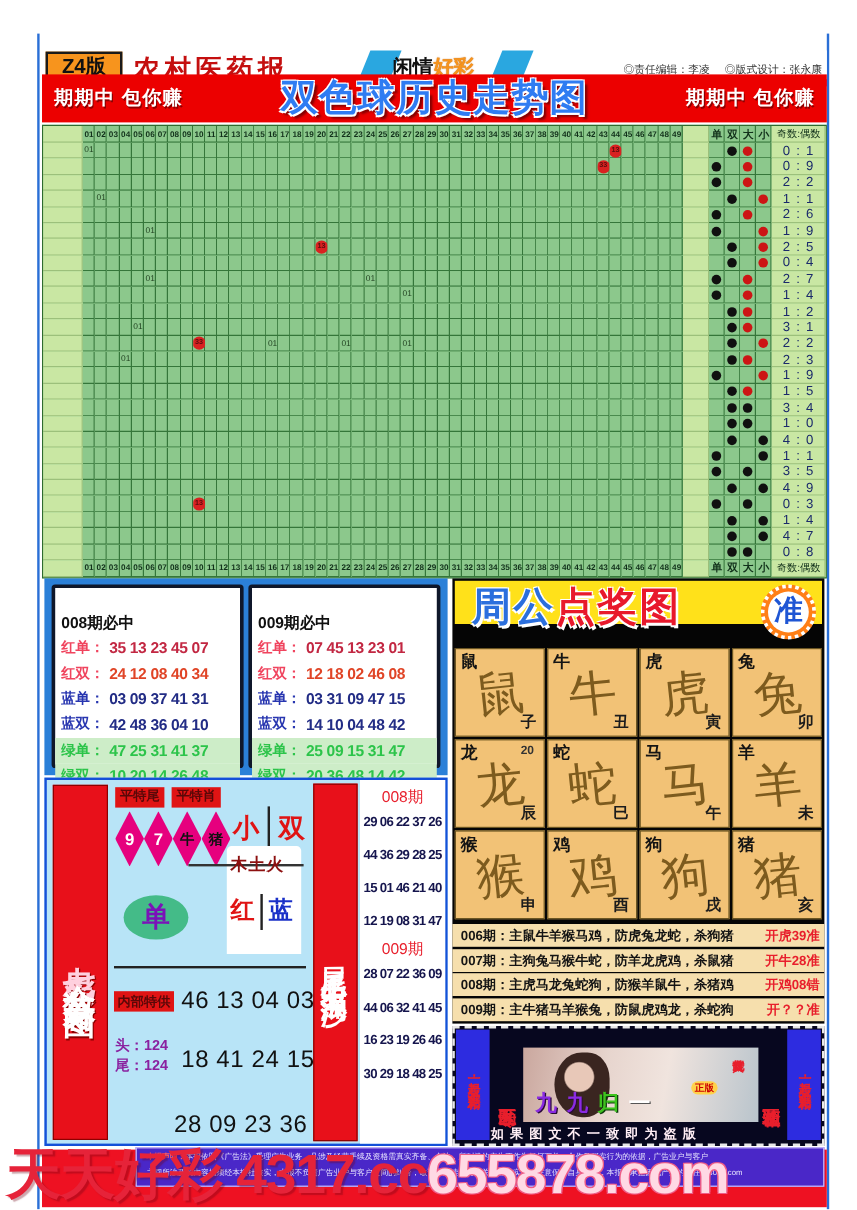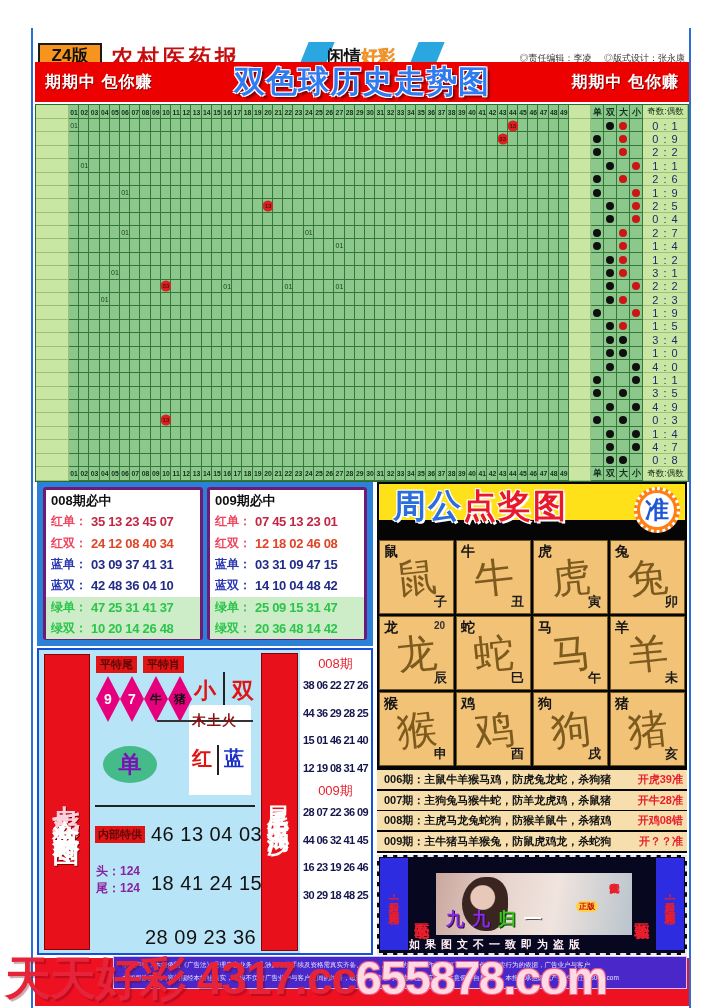--- a/index.html
+++ b/index.html
@@ -44,22 +44,22 @@
   .c-ratio.hdr { font-size:8.5px; letter-spacing:0; color:#11301a; }
   .dot { width:8px; height:8px; border-radius:50%; }
   .dot.black { background:#101010; } .dot.red { background:#cc1515; }
   .mark-text { font-size:7px; line-height:13px; text-align:center; color:#1c3c1c; }
   .red-mark { position:absolute; left:50%; top:50%; transform:translate(-50%,-50%); width:11px; height:11px;
         border-radius:50%; background:#d92121; color:#5c0e0e; font-size:6px; font-weight:bold;
         line-height:11px; text-align:center; }
 
   
   .bizhong { position:absolute; left:4px; top:454px; width:336px; height:164px; background:#2b80d8; }
-  .bz-box { position:absolute; top:5px; width:160px; height:153px; background:#fff; border:3px solid #701a75;
-        border-radius:3px; padding:2px 5px; }
+  .bz-box { position:absolute; top:5px; width:160px; height:153px; background:#fff; border:3px solid #0f172a;
+        border-radius:3px; padding:20px 5px; }
   .bz-box.b1 { left:6px; } .bz-box.b2 { left:170px; }
   .bz-title { font-size:13px; font-weight:bold; color:#101010; height:19px; }
   .bz-row { display:flex; align-items:center; height:21.4px; font-weight:bold; }
   .bz-row .lab { font-size:12px; width:40px; flex:none; }
   .bz-row .nums { font-size:13px; letter-spacing:-0.3px; white-space:nowrap; }
   .bz-row.greenbg { background:#cdedc8; margin:0 -5px; padding:0 5px; }
   .lab-red{color:#f0445e;} .num-redA{color:#c22742;} .num-redB{color:#e04426;}
   .lab-blue{color:#2836b0;} .num-blue{color:#222c85;}
   .lab-green{color:#2cc44a;} .num-green{color:#2cc44a;}
 
@@ -2062,21 +2062,21 @@
       <div class="qx-divider"></div>
       <div class="neibu-tag">内部特供</div>
       <div class="nb-num nb1">46 13 04 03</div>
       <div class="touwei tw1">头：124</div>
       <div class="touwei tw2">尾：124</div>
       <div class="nb-num nb2">18 41 24 15</div>
       <div class="nb-num nb3">28 09 23 36</div>
       <div class="ww-banner">尾尾必中大浪淘沙</div>
       <div class="ww-col">
           <div class="ww-title">008期</div>
-          <div class="ww-row">38 06 22 27 26</div>
+          <div class="ww-row">29 06 22 37 26</div>
           <div class="ww-row">44 36 29 28 25</div>
           <div class="ww-row">15 01 46 21 40</div>
           <div class="ww-row">12 19 08 31 47</div>
           <div class="ww-title">009期</div>
           <div class="ww-row">28 07 22 36 09</div>
           <div class="ww-row">44 06 32 41 45</div>
           <div class="ww-row">16 23 19 26 46</div>
           <div class="ww-row">30 29 18 48 25</div>
         </div>
     </div>

